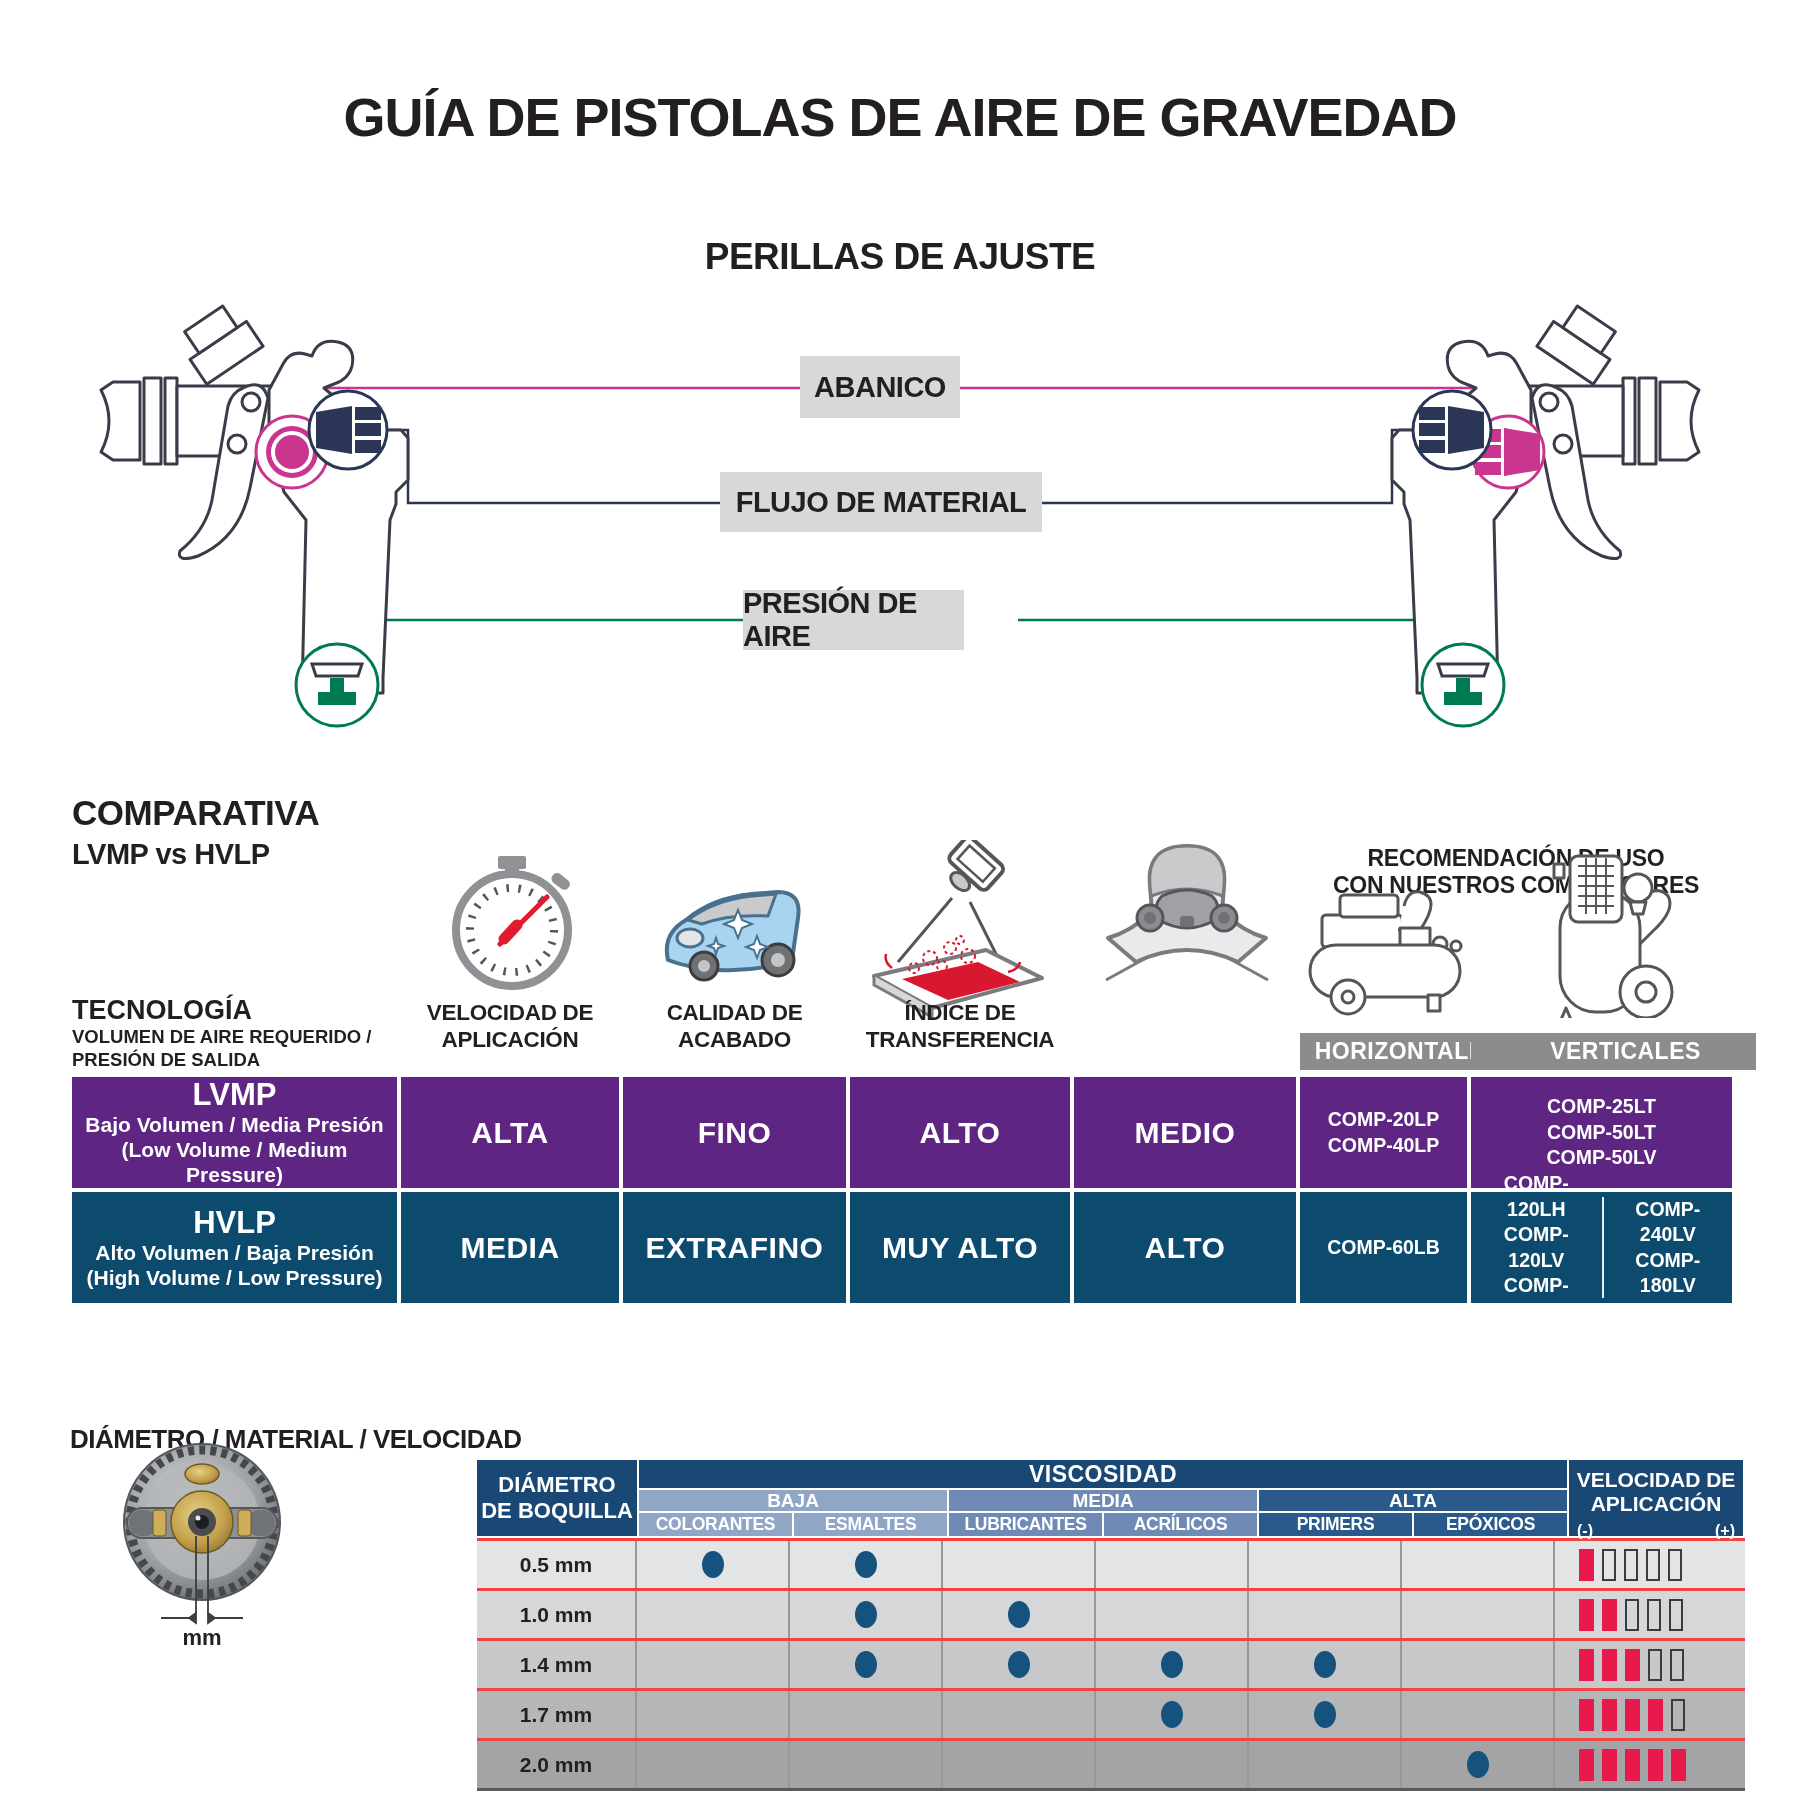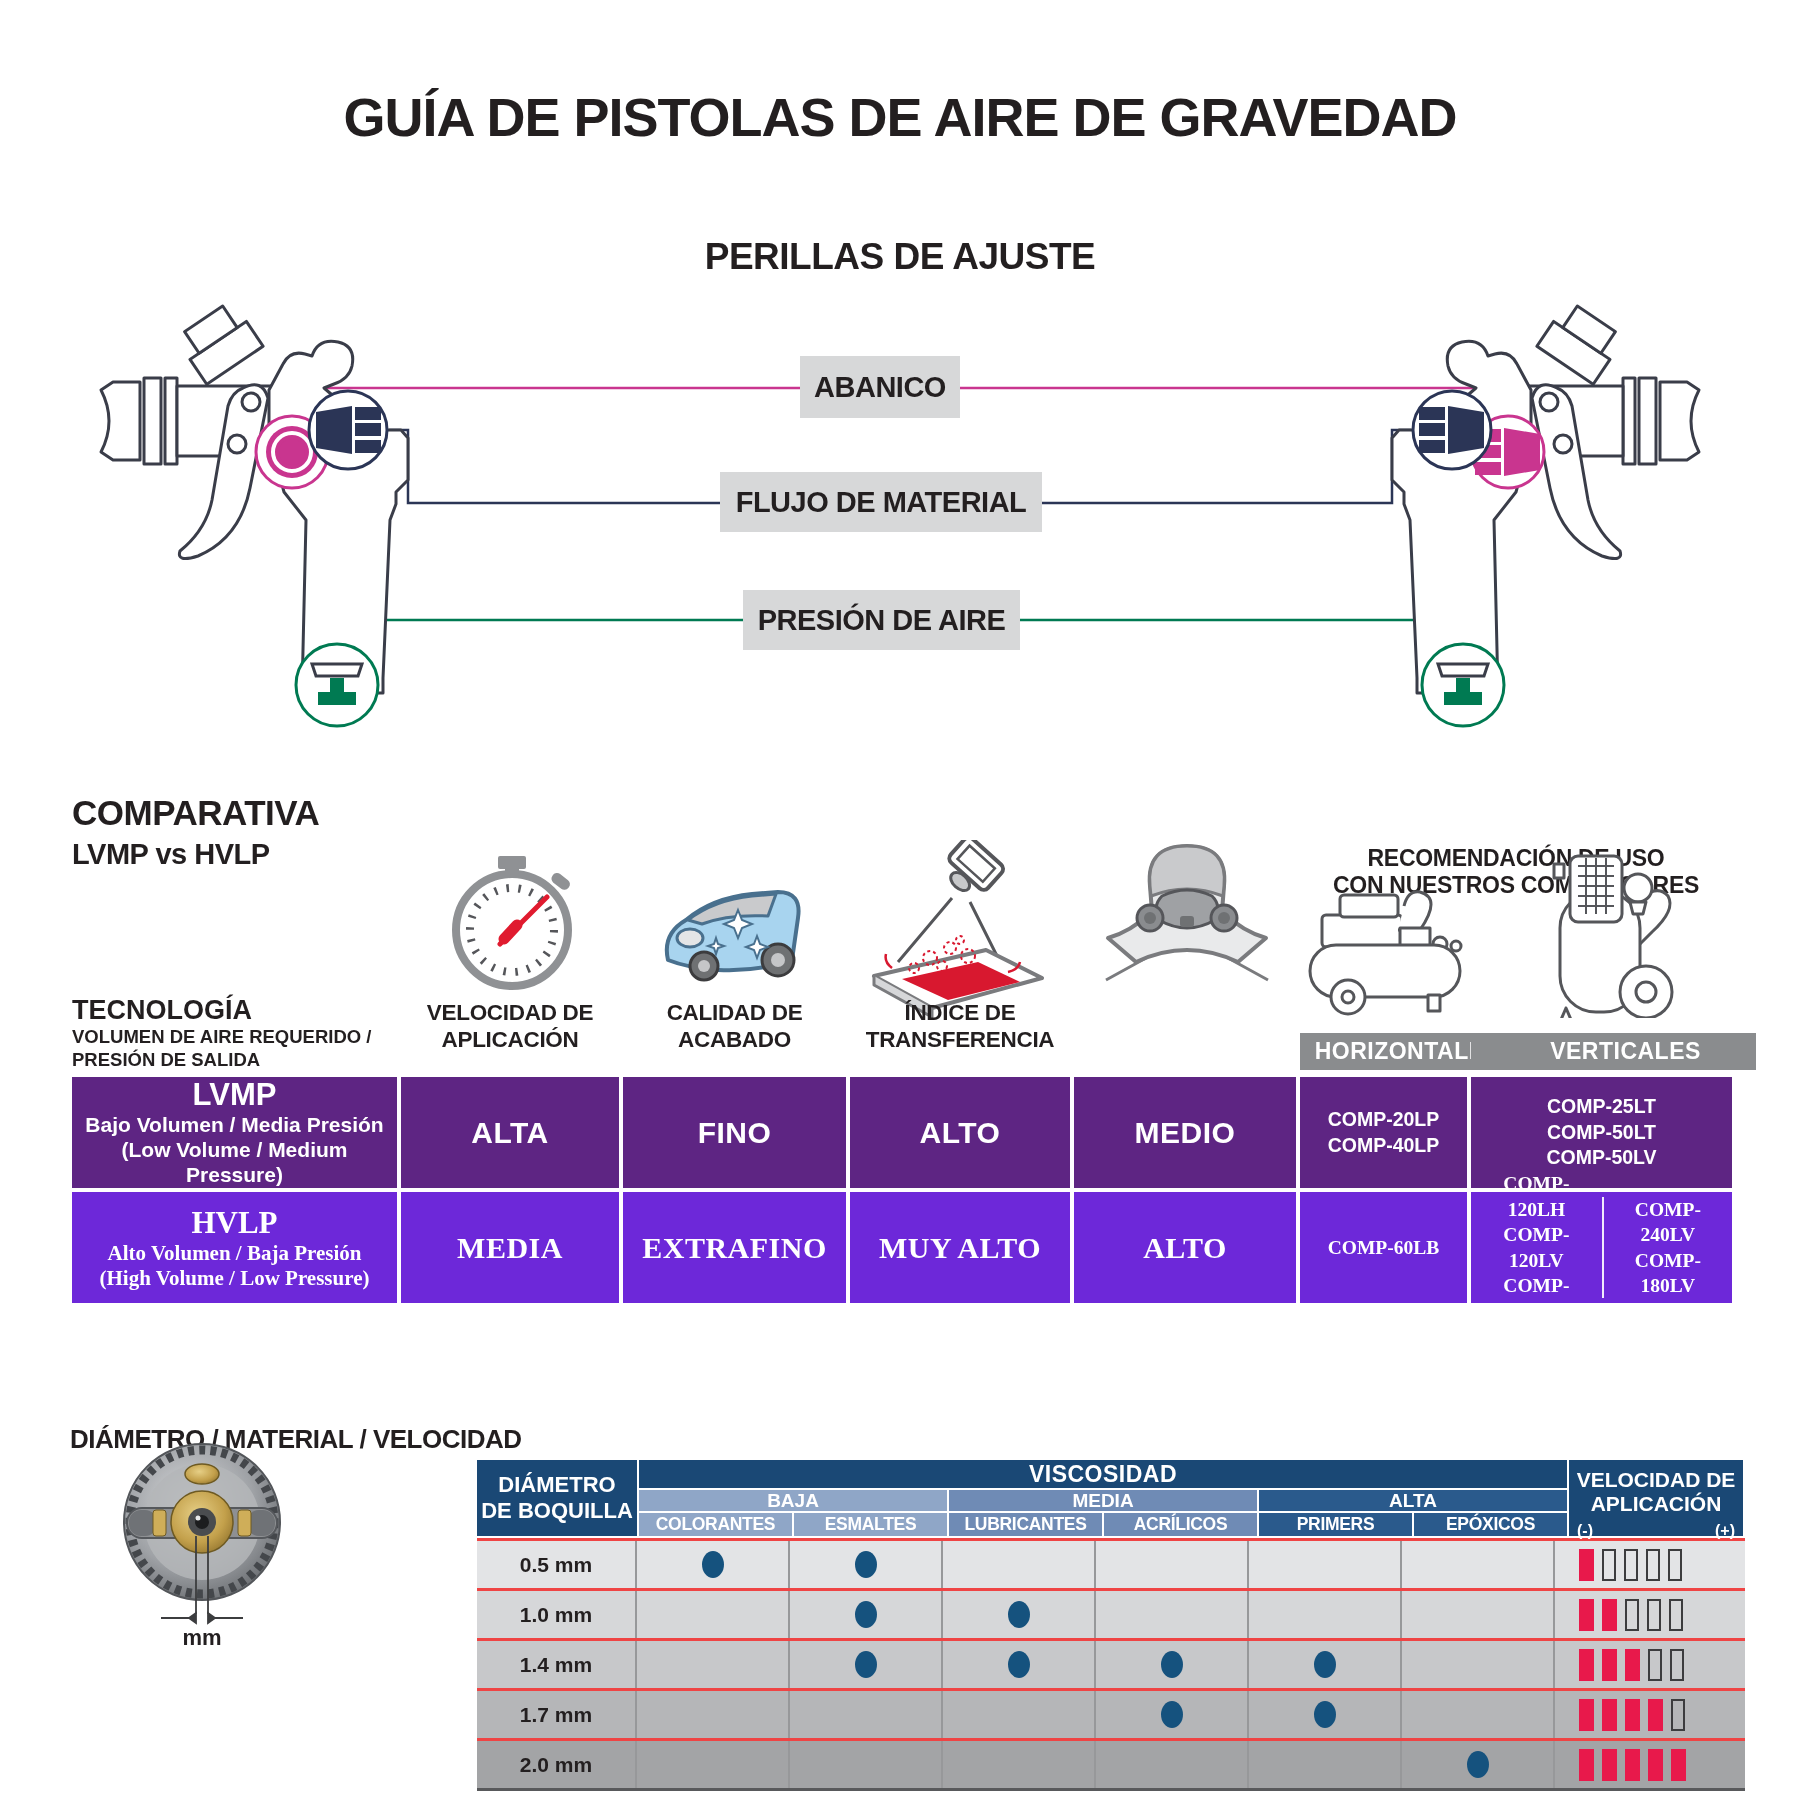--- a/index.html
+++ b/index.html
@@ -19,21 +19,21 @@
   .sec-h2{font-size:29px;font-weight:700;letter-spacing:-0.5px;}
   .crit-label{font-size:22.5px;font-weight:700;line-height:1.18;letter-spacing:-0.3px;text-align:center;}
   .tech-title{font-size:27px;font-weight:700;}
   .tech-sub{font-size:18.5px;font-weight:700;line-height:1.22;}
   .rec-head{font-size:23px;font-weight:700;line-height:1.18;text-align:center;letter-spacing:-0.3px;}
   .graybar{background:#8a8c8e;color:#fff;font-size:23px;font-weight:700;display:flex;align-items:center;justify-content:center;letter-spacing:0.5px;padding-left:24px;}
   .cmp-grid{display:grid;grid-template-columns:325px 218px 223px 220px 222px 167px 261px;
             grid-auto-rows:111px;gap:4px;}
   .cmp-cell{display:flex;flex-direction:column;align-items:center;justify-content:center;color:#fff;text-align:center;}
   .row-lvmp{background:#5e2583;}
-  .row-hvlp{background:#6d28d9;font-family:Liberation Serif, serif;}
+  .row-hvlp{background:#0c4a6e;}
   .cmp-val{font-size:30px;font-weight:700;letter-spacing:0.5px;}
   .cmp-name{font-size:31px;font-weight:700;}
   .cmp-desc{font-size:21px;font-weight:700;line-height:1.18;}
   .cmp-models{font-size:19.5px;font-weight:700;line-height:1.3;}
   .vsplit{display:flex;flex-direction:row;align-items:center;justify-content:center;gap:0;}
   .vsplit .half{padding:0 12px;}
   .vsplit .half+.half{border-left:2px solid rgba(255,255,255,0.9);}
   
   .noz-h1{font-size:34px;font-weight:700;letter-spacing:-0.5px;}
   .noz-h2{font-size:26px;font-weight:700;letter-spacing:-0.5px;}
@@ -134,21 +134,21 @@
       <use href="#knobFlowGlyph" transform="translate(1452,150) scale(-1,1)" fill="#2b3556"></use>
     </g>
     <g>
       <circle cx="1463" cy="405" r="41" fill="#fff" stroke="#007a52" stroke-width="3"></circle>
       <use href="#knobAirGlyph" transform="translate(1463,405)" fill="#007a52"></use>
     </g>
   </svg>
 
   <div class="abs klabel" style="left:800px;top:356px;width:160px;height:62px;">ABANICO</div>
   <div class="abs klabel" style="left:720px;top:472px;width:322px;height:60px;">FLUJO DE MATERIAL</div>
-  <div class="abs klabel" style="left:743px;top:590px;width:277px;height:60px;">PRESIÓN DE AIRE</div>
+  <div class="abs klabel" style="left:743px;top:590px;width:221px;height:60px;">PRESIÓN DE AIRE</div>
 
   <div class="abs sec-h1" style="left:72px;top:793px;">COMPARATIVA</div>
   <div class="abs sec-h2" style="left:72px;top:838px;">LVMP vs HVLP</div>
   <div class="abs rec-head pre" style="left:1300px;top:845px;width:432px;">RECOMENDACIÓN DE USO
 CON NUESTROS COMPRESORES</div>
 
   <svg class="abs" style="left:0;top:840px;" width="1800" height="178" viewBox="0 0 1800 178">
 
     <g>
       <rect x="498" y="16" width="28" height="13" rx="2" fill="#8f9194"></rect>

